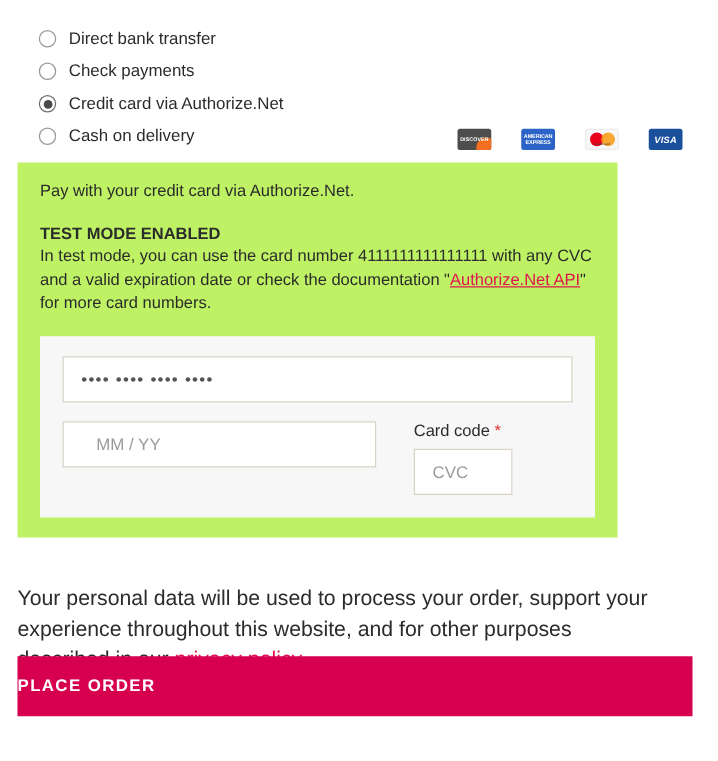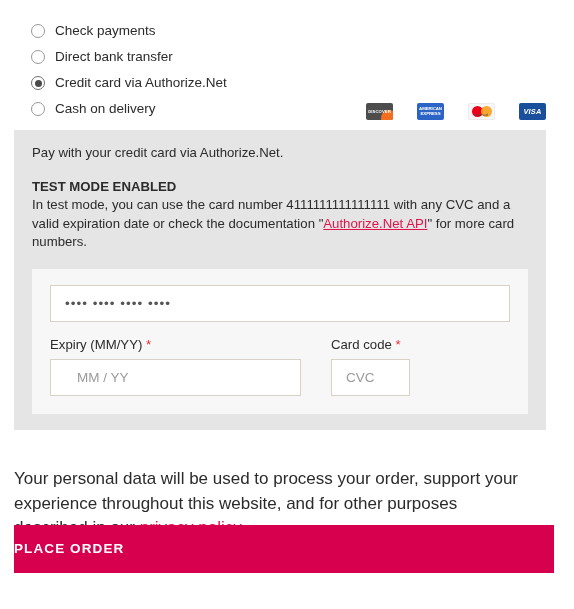--- a/index.html
+++ b/index.html
@@ -150,22 +150,22 @@
     font-weight: bold;
     font-style: italic;
     letter-spacing: 0.2px;
   }
 
   
   #payment-box {
     position: absolute;
     left: 14px;
     top: 130px;
-    width: 532px;
-    background: #e5e5e5;
+    width: 480px;
+    background: #bef264;
     box-sizing: border-box;
     padding: 13px 18px 16px 18px;
   }
   .box-intro {
     font-size: 13.2px;
     line-height: 1.5;
     margin: 0 0 14px 0;
     color: #2b2b2b;
   }
   .test-title {
@@ -263,25 +263,25 @@
     line-height: 48px;
     padding: 0;
   }
 </style>
 </head>
 <body>
 
 <ul id="payment-methods">
   <li class="payment-method">
     <span class="radio"></span>
-    <span class="payment-label">Check payments</span>
+    <span class="payment-label">Direct bank transfer</span>
   </li>
   <li class="payment-method">
     <span class="radio"></span>
-    <span class="payment-label">Direct bank transfer</span>
+    <span class="payment-label">Check payments</span>
   </li>
   <li class="payment-method">
     <span class="radio checked"></span>
     <span class="payment-label">Credit card via Authorize.Net</span>
   </li>
   <li class="payment-method">
     <span class="radio"></span>
     <span class="payment-label">Cash on delivery</span>
   </li>
 </ul>
@@ -310,21 +310,20 @@
 <div id="payment-box">
   <p class="box-intro">Pay with your credit card via Authorize.Net.</p>
   <p class="test-title">TEST MODE ENABLED</p>
   <p class="test-body"><span>In test mode, you can use the card number 4111111111111111 with any CVC and a valid expiration date or check the documentation "</span><a class="inline-link" href="#">Authorize.Net API</a><span>" for more card numbers.</span></p>
 
   <div id="card-form">
     <input id="card-number-input" class="txt-input" type="text" placeholder="•••• •••• •••• ••••" value="•••• •••• •••• ••••" style="">
 
     <div class="field-row">
       <div class="field-col-expiry">
-        <label class="field-label" for="expiry-input"><span>Expiry (MM/YY)</span> <span class="req">*</span></label>
         <input id="expiry-input" class="txt-input" type="text" placeholder="MM / YY" style="">
       </div>
       <div class="field-col-cvc">
         <label class="field-label" for="cvc-input"><span>Card code</span> <span class="req">*</span></label>
         <input id="cvc-input" class="txt-input" type="text" placeholder="CVC" style="">
       </div>
     </div>
   </div>
 </div>
 

